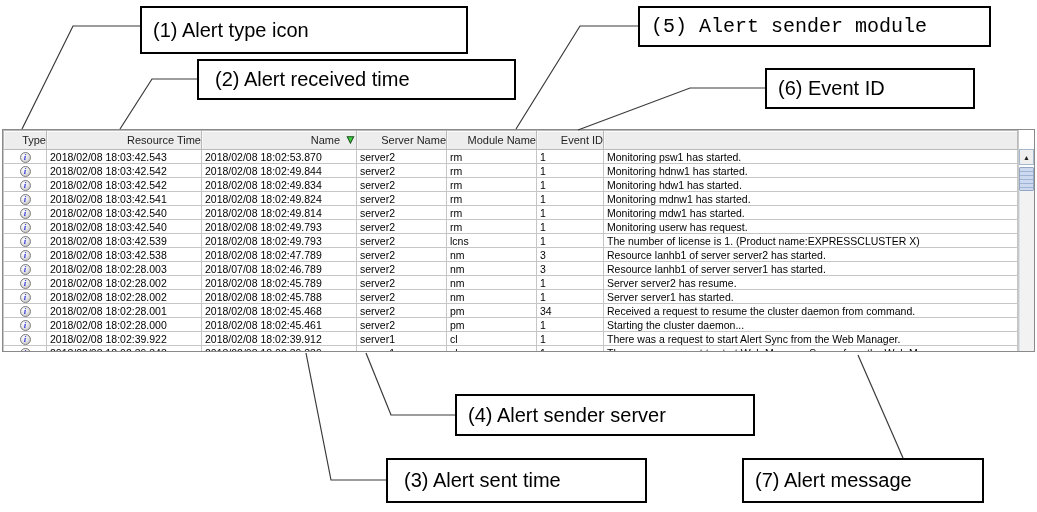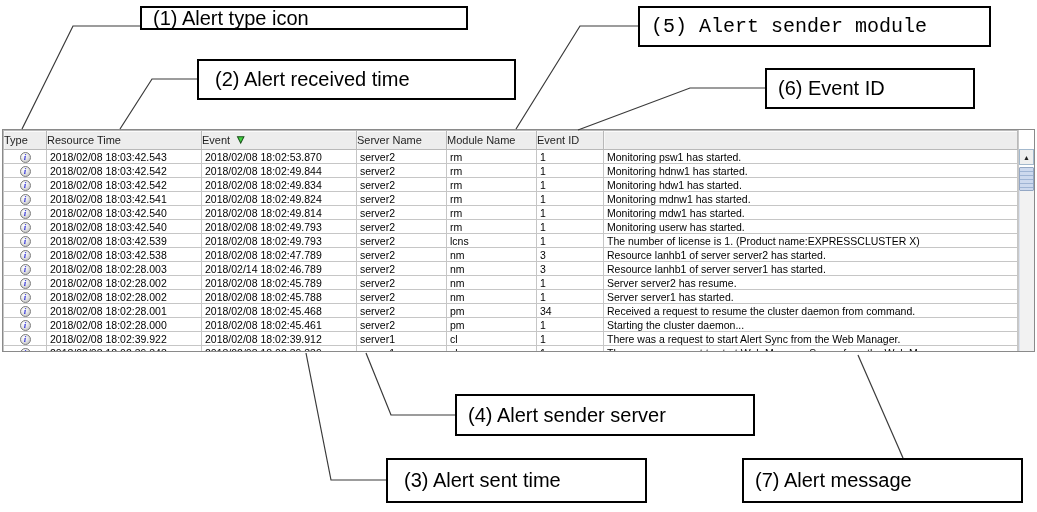--- a/index.html
+++ b/index.html
@@ -3,41 +3,41 @@
 <meta charset="utf-8">
 <style>
   * { box-sizing: border-box; margin: 0; padding: 0; }
   html, body { width: 1037px; height: 512px; background: #ffffff; overflow: hidden;
     font-family: "Liberation Sans", sans-serif; position: relative; }
 
   
   .callout { position: absolute; background: #ffffff; border: 2px solid #000000;
     display: flex; align-items: center; padding-left: 11px;
     font-size: 20px; color: #000; white-space: nowrap; z-index: 3; }
-  #co1 { left: 140px; top: 6px;   width: 328px; height: 24px; }
+  #co1 { left: 140px; top: 6px;   width: 328px; height: 48px; }
   #co2 { left: 197px; top: 59px;  width: 319px; height: 41px; padding-left: 16px; }
   #co5 { left: 638px; top: 6px;   width: 353px; height: 41px; font-family: Liberation Mono, monospace; }
   #co6 { left: 765px; top: 68px;  width: 210px; height: 41px; }
   #co4 { left: 455px; top: 394px; width: 300px; height: 42px; }
   #co3 { left: 386px; top: 458px; width: 261px; height: 45px; padding-left: 16px; }
-  #co7 { left: 742px; top: 458px; width: 281px; height: 45px; }
+  #co7 { left: 742px; top: 458px; width: 242px; height: 45px; }
 
   #leaders { position: absolute; left: 0; top: 0; z-index: 2; }
 
   
   .table-wrap { position: absolute; left: 2px; top: 129px; width: 1033px; height: 223px;
     border: 1px solid #8a8a8a; box-shadow: inset 0 1px 0 #fff, inset 1px 0 0 #fff;
     background: #fff; display: flex; z-index: 1; }
   .grid-pane { width: 1015px; overflow: hidden; }
   table { border-collapse: collapse; table-layout: fixed; width: 1015px; }
   col.c0 { width: 43px; }  col.c1 { width: 155px; } col.c2 { width: 155px; }
   col.c3 { width: 90px; }  col.c4 { width: 90px; }  col.c5 { width: 67px; }
   th { height: 19px; background: #ededed; border: 1px solid #b9b9b9;
     box-shadow: inset 0 1px 0 #fbfbfb, inset 1px 0 0 #f6f6f6;
-    font-size: 11px; font-weight: normal; color: #1f1f1f; text-align: left;
+    font-size: 11px; font-weight: normal; color: #1f1f1f; text-align: right;
     white-space: nowrap; overflow: hidden; }
   td { height: 13px; border: 1px solid #c6c6c6; font-size: 10.5px; color: #000;
     padding: 0 3px; white-space: nowrap; overflow: hidden; vertical-align: middle; }
   td.c-type { text-align: center; padding: 0; }
   tr.rowline { background: #ffffff; }
 
   .sort-icon { display: inline-block; margin-left: 5px; font-size: 11px;
     color: #3fd23f; -webkit-text-stroke: 1px #1c4f1c; transform: translateY(-1px); }
 
   .info-icon { display: inline-flex; width: 11px; height: 11px; border-radius: 50%;
@@ -88,21 +88,21 @@
           <col class="c2">
           <col class="c3">
         <col class="c4">
           <col class="c5">
           <col>
       </colgroup>
       <thead>
         <tr>
           <th>Type</th>
           <th>Resource Time</th>
-          <th><span>Event</span><span class="sort-icon">▼</span></th>
+          <th><span>Name</span><span class="sort-icon">▼</span></th>
           <th>Server Name</th>
           <th>Module Name</th>
           <th>Event ID</th>
           <th></th>
         </tr>
       </thead>
       <tbody>
           <tr class="rowline">
     <td class="c-type"><span class="info-icon">
                 <span>i</span>
@@ -160,21 +160,21 @@
   </tr>
           <tr class="rowline">
     <td class="c-type"><span class="info-icon">
                 <span>i</span>
               </span></td>
     <td>2018/02/08 18:03:42.540</td>
     <td>2018/02/08 18:02:49.793</td>
     <td>server2</td>
     <td>rm</td>
     <td>1</td>
-    <td>Monitoring userw has started.</td>
+    <td>Monitoring userw has request.</td>
   </tr>
           <tr class="rowline">
     <td class="c-type"><span class="info-icon">
                 <span>i</span>
               </span></td>
     <td>2018/02/08 18:03:42.539</td>
     <td>2018/02/08 18:02:49.793</td>
     <td>server2</td>
     <td>lcns</td>
     <td>1</td>
@@ -189,21 +189,21 @@
     <td>server2</td>
     <td>nm</td>
     <td>3</td>
     <td>Resource lanhb1 of server server2 has started.</td>
   </tr>
           <tr class="rowline">
     <td class="c-type"><span class="info-icon">
                 <span>i</span>
               </span></td>
     <td>2018/02/08 18:02:28.003</td>
-    <td>2018/02/14 18:02:46.789</td>
+    <td>2018/07/08 18:02:46.789</td>
     <td>server2</td>
     <td>nm</td>
     <td>3</td>
     <td>Resource lanhb1 of server server1 has started.</td>
   </tr>
           <tr class="rowline">
     <td class="c-type"><span class="info-icon">
                 <span>i</span>
               </span></td>
     <td>2018/02/08 18:02:28.002</td>

